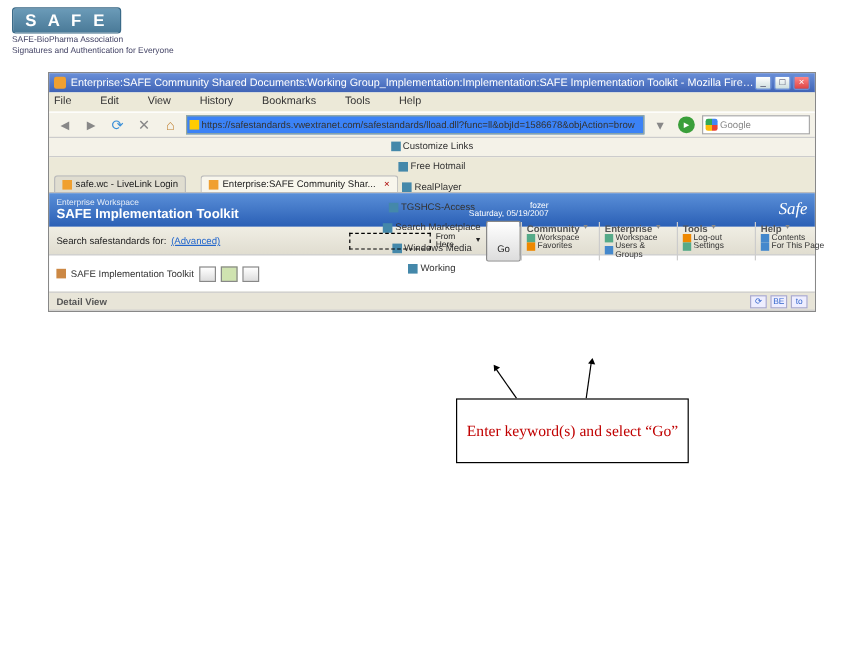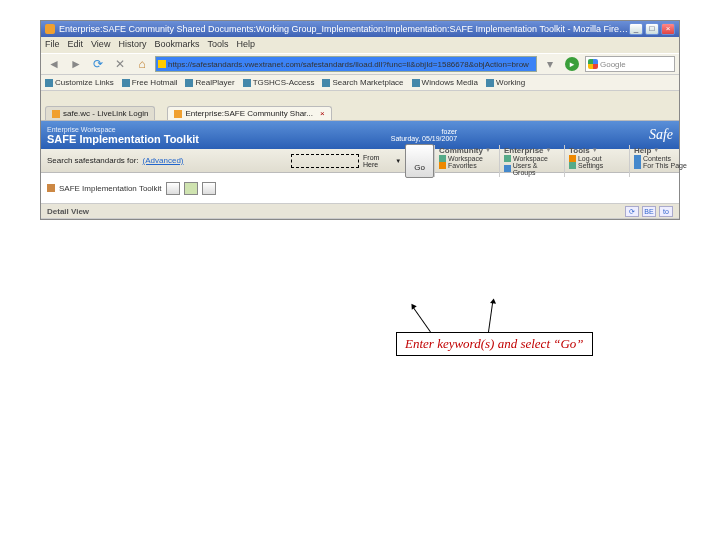--- a/index.html
+++ b/index.html
@@ -10,31 +10,31 @@
   .safe-logo .pill { display:inline-block; background:linear-gradient(#6b9bb8,#4a7a98); color:#fff; font-weight:bold; font-size:14px; letter-spacing:3px; padding:2px 10px; border-radius:3px; border:1px solid #3a6a88; }
   .safe-logo .sub { font-size:7px; color:#446; margin-top:2px; }
   .slide-title { flex:1; font-size:30px; font-weight:400; color:#000; text-align:center; line-height:1.15; padding-top:4px; }
   .browser { margin:14px 40px 0 40px; border:1px solid #888; font-size:9px; color:#222; background:#fff; }
   .titlebar { background:linear-gradient(#6a8fd8,#3f63b5); color:#fff; display:flex; align-items:center; padding:2px 4px; height:16px; }
   .titlebar .ticon { width:10px; height:10px; background:#f0a030; border-radius:2px; margin-right:4px; }
   .titlebar .txt { flex:1; font-size:9px; white-space:nowrap; overflow:hidden; text-overflow:ellipsis; }
   .winbtns { display:flex; gap:2px; }
   .winbtn { width:14px; height:12px; background:linear-gradient(#fff,#cdd); border:1px solid #6a8fd8; border-radius:2px; font-size:8px; line-height:10px; text-align:center; color:#335; }
   .winbtn.close { background:linear-gradient(#f88,#d44); color:#fff; }
-  .menubar { background:#ece9d8; padding:2px 4px; height:16px; display:flex; gap:8px; font-size:9px; color:#333; }
+  .menubar { background:#ece9d8; padding:2px 4px; height:16px; display:flex; gap:24px; font-size:9px; color:#333; }
   .navbar { background:#f4f2e8; border-top:1px solid #fff; border-bottom:1px solid #ccc; padding:2px 4px; height:22px; display:flex; align-items:center; gap:4px; }
   .navbtn { width:18px; height:16px; display:flex; align-items:center; justify-content:center; color:#888; font-size:12px; }
   .reload { color:#3a8fd8; }
   .home { color:#c08030; }
   .urlbar { flex:1; background:#3b82f6; border:1px solid #9a9; height:16px; display:flex; align-items:center; padding:0 2px; font-size:8px; color:#333; }
   .urlbar .lock { width:8px; height:8px; background:#fc0; margin-right:2px; }
   .urlgo { width:14px; height:14px; background:#3a9f3a; border-radius:7px; color:#fff; font-size:9px; line-height:14px; text-align:center; margin:0 2px; }
   .searchbox { width:90px; background:#fff; border:1px solid #aaa; height:16px; display:flex; align-items:center; padding:0 2px; font-size:8px; }
   .searchbox .gicon { width:10px; height:10px; background:conic-gradient(#4285f4 0 25%,#ea4335 0 50%,#fbbc05 0 75%,#34a853 0); border-radius:2px; margin-right:2px; }
-  .bookbar { background:#f4f2e8; border-bottom:1px solid #ccc; padding:2px 4px; height:16px; display:flex; gap:8px; font-size:8px; color:#333; align-items:center; }
+  .bookbar { background:#f4f2e8; border-bottom:1px solid #ccc; padding:2px 21px; height:16px; display:flex; gap:8px; font-size:8px; color:#333; align-items:center;flex-direction:column; }
   .bookbar .bm { display:flex; align-items:center; gap:2px; }
   .bm .bicon { width:8px; height:8px; background:#48a; }
   .tabbar { background:#ece9d8; border-bottom:1px solid #bbb; padding:2px 4px 0 4px; height:30px; display:flex; gap:12px; font-size:8px; align-items:flex-end; }
   .tab { background:#f8f6ec; border:1px solid #bbb; border-bottom:none; border-radius:3px 3px 0 0; padding:2px 6px; display:flex; align-items:center; gap:3px; max-width:180px; }
   .tab.inactive { background:#e0ddd0; }
   .tab .ticon2 { width:8px; height:8px; background:#f0a030; }
   .bluehdr { background:linear-gradient(#5a8fd8,#2a5fb5); color:#fff; padding:2px 6px; height:28px; display:flex; align-items:center; justify-content:space-between; }
   .bluehdr .left .sm { font-size:7px; opacity:.85; }
   .bluehdr .left .lg { font-size:11px; font-weight:bold; }
   .bluehdr .right { text-align:right; font-size:7px; }
@@ -53,30 +53,37 @@
   .menucol .mi .ic { width:7px; height:7px; background:#5a8; }
   .menucol .mi .ic.o { background:#e80; }
   .menucol .mi .ic.b { background:#48c; }
   .content { background:#fff; padding:6px; height:30px; font-size:8px; display:flex; align-items:center; gap:4px; }
   .content .bc { color:#333; }
   .content .dd { width:14px; height:13px; background:linear-gradient(#fff,#ddd); border:1px solid #888; }
   .content .dd.b { background:#cfe3b0; }
   .detailhdr { background:#e8e5d8; border-top:1px solid #ccc; border-bottom:1px solid #ccc; height:16px; display:flex; align-items:center; justify-content:space-between; padding:0 6px; font-size:8px; font-weight:bold; color:#555; }
   .detailhdr .ricons { display:flex; gap:3px; font-weight:normal; }
   .detailhdr .ricons span { width:14px; height:11px; background:#eef; border:1px solid #aac; font-size:7px; line-height:9px; text-align:center; color:#36c; }
-  .annotation { position:absolute; left:396px; top:332px; background:#fff; border:1px solid #000; padding:3px 8px; font-size:13px; color:#c00000; font-family:"Times New Roman",serif; white-space:nowrap;font-style:italic; }
+  .annotation { position:absolute; left:380px; top:332px; background:#fff; border:1px solid #000; padding:18px 8px; font-size:13px; color:#c00000; font-family:"Times New Roman",serif; white-space:nowrap; }
   .arrow { position:absolute; border-left:1px solid #000; }
   .arrow::before { content:""; position:absolute; top:-4px; left:-3px; border-left:3px solid transparent; border-right:3px solid transparent; border-bottom:5px solid #000; }
   .arrow1 { left:430px; top:302px; height:30px; transform:rotate(-35deg); transform-origin:bottom; }
   .arrow2 { left:488px; top:302px; height:30px; transform:rotate(8deg); transform-origin:bottom; }
 </style>
 </head>
 <body>
 
 <div class="slide-header">
+  <div class="logo-box">
+    <div class="safe-logo">
+      <span class="pill">S A F E</span>
+      <div class="sub">SAFE-BioPharma Association</div>
+      <div class="sub">Signatures and Authentication for Everyone</div>
+    </div>
+  </div>
 </div>
 
 <div class="browser">
   <div class="titlebar">
     <div class="ticon"></div>
     <div class="txt">Enterprise:SAFE Community Shared Documents:Working Group_Implementation:Implementation:SAFE Implementation Toolkit - Mozilla Firefox</div>
     <div class="winbtns">
       <div class="winbtn">_</div>
       <div class="winbtn">□</div>
       <div class="winbtn close">×</div>

